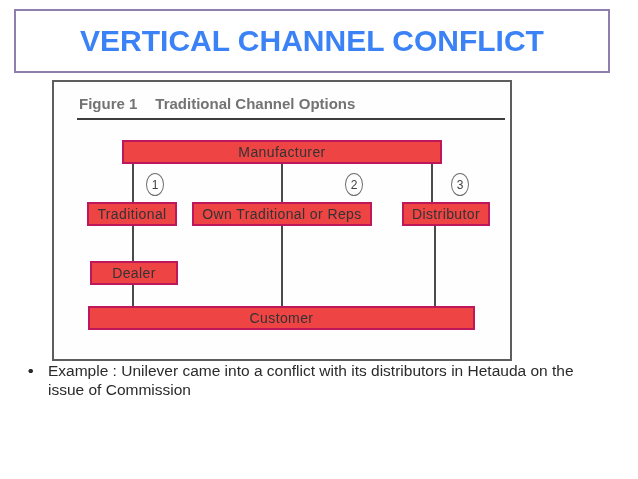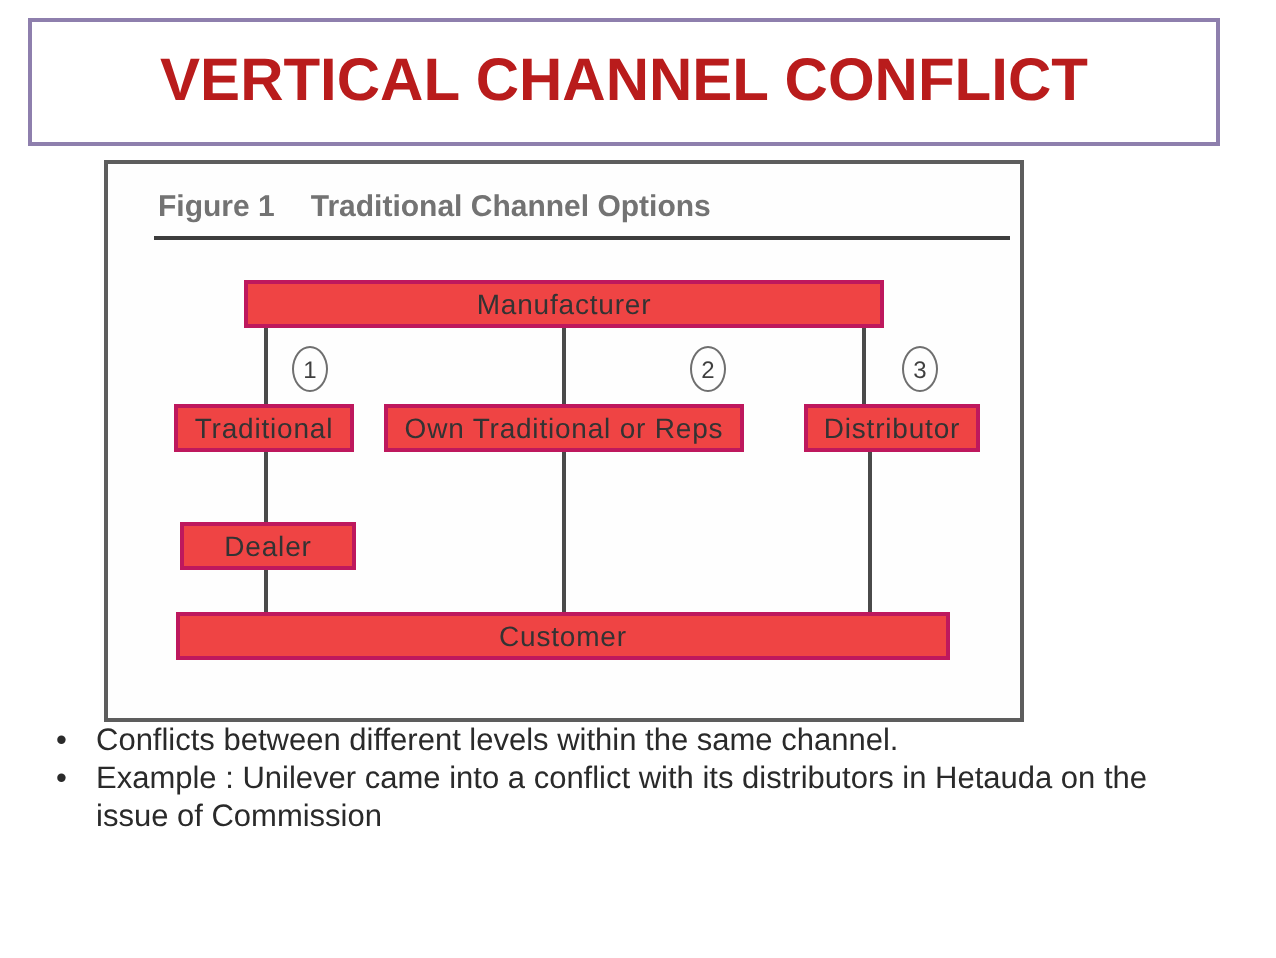--- a/index.html
+++ b/index.html
@@ -16,21 +16,21 @@
   .title-box {
     position: absolute;
     left: 14px; top: 9px;
     width: 592px; height: 60px;
     border: 2px solid #8e7fad;
     display: flex; align-items: center; justify-content: center;
   }
   .title-text {
     font-size: 30px;
     font-weight: bold;
-    color: #b91c1c;
+    color: #3b82f6;
     letter-spacing: 0px;
     white-space: nowrap;
   }
 
   
   .figure-panel {
     position: absolute;
     left: 52px; top: 80px;
     width: 456px; height: 277px;
     border: 2px solid #5d5d5d;
@@ -154,20 +154,20 @@
 
     <div class="vline line-dealer-customer"></div>
     <div class="vline line-ownsf-customer"></div>
     <div class="vline line-dist-customer"></div>
 
     <div class="node node-customer">Customer</div>
   </div>
 
   <div class="bullet-list">
     <div class="bullet-item">
-      <span class="bullet-marker">•</span><span class="bullet-bold"></span><span>Conflicts between different levels within the same channel.</span>
+      <span class="bullet-marker">•</span><span class="bullet-bold"></span>
     </div>
     <div class="bullet-item">
       <span class="bullet-marker">•</span><span class="bullet-bold">Example :</span><span> Unilever came into a conflict with its distributors in Hetauda on the issue of Commission</span>
     </div>
   </div>
 
 </div>
 
 </body></html>

